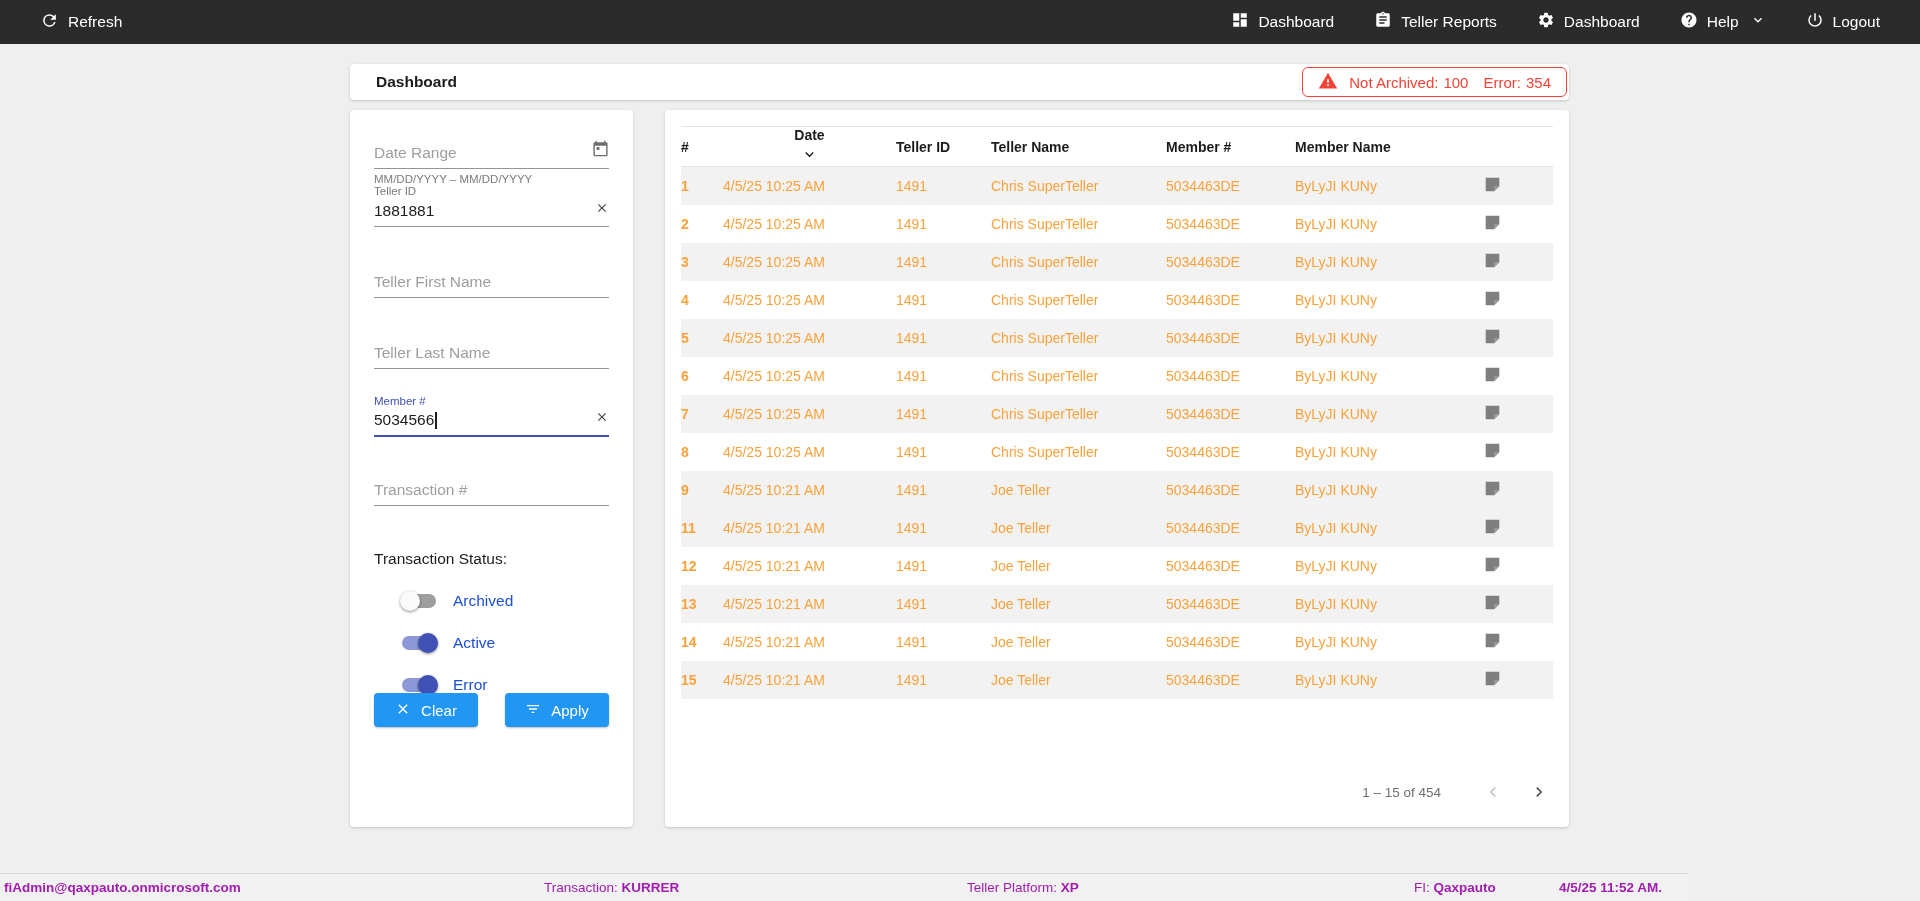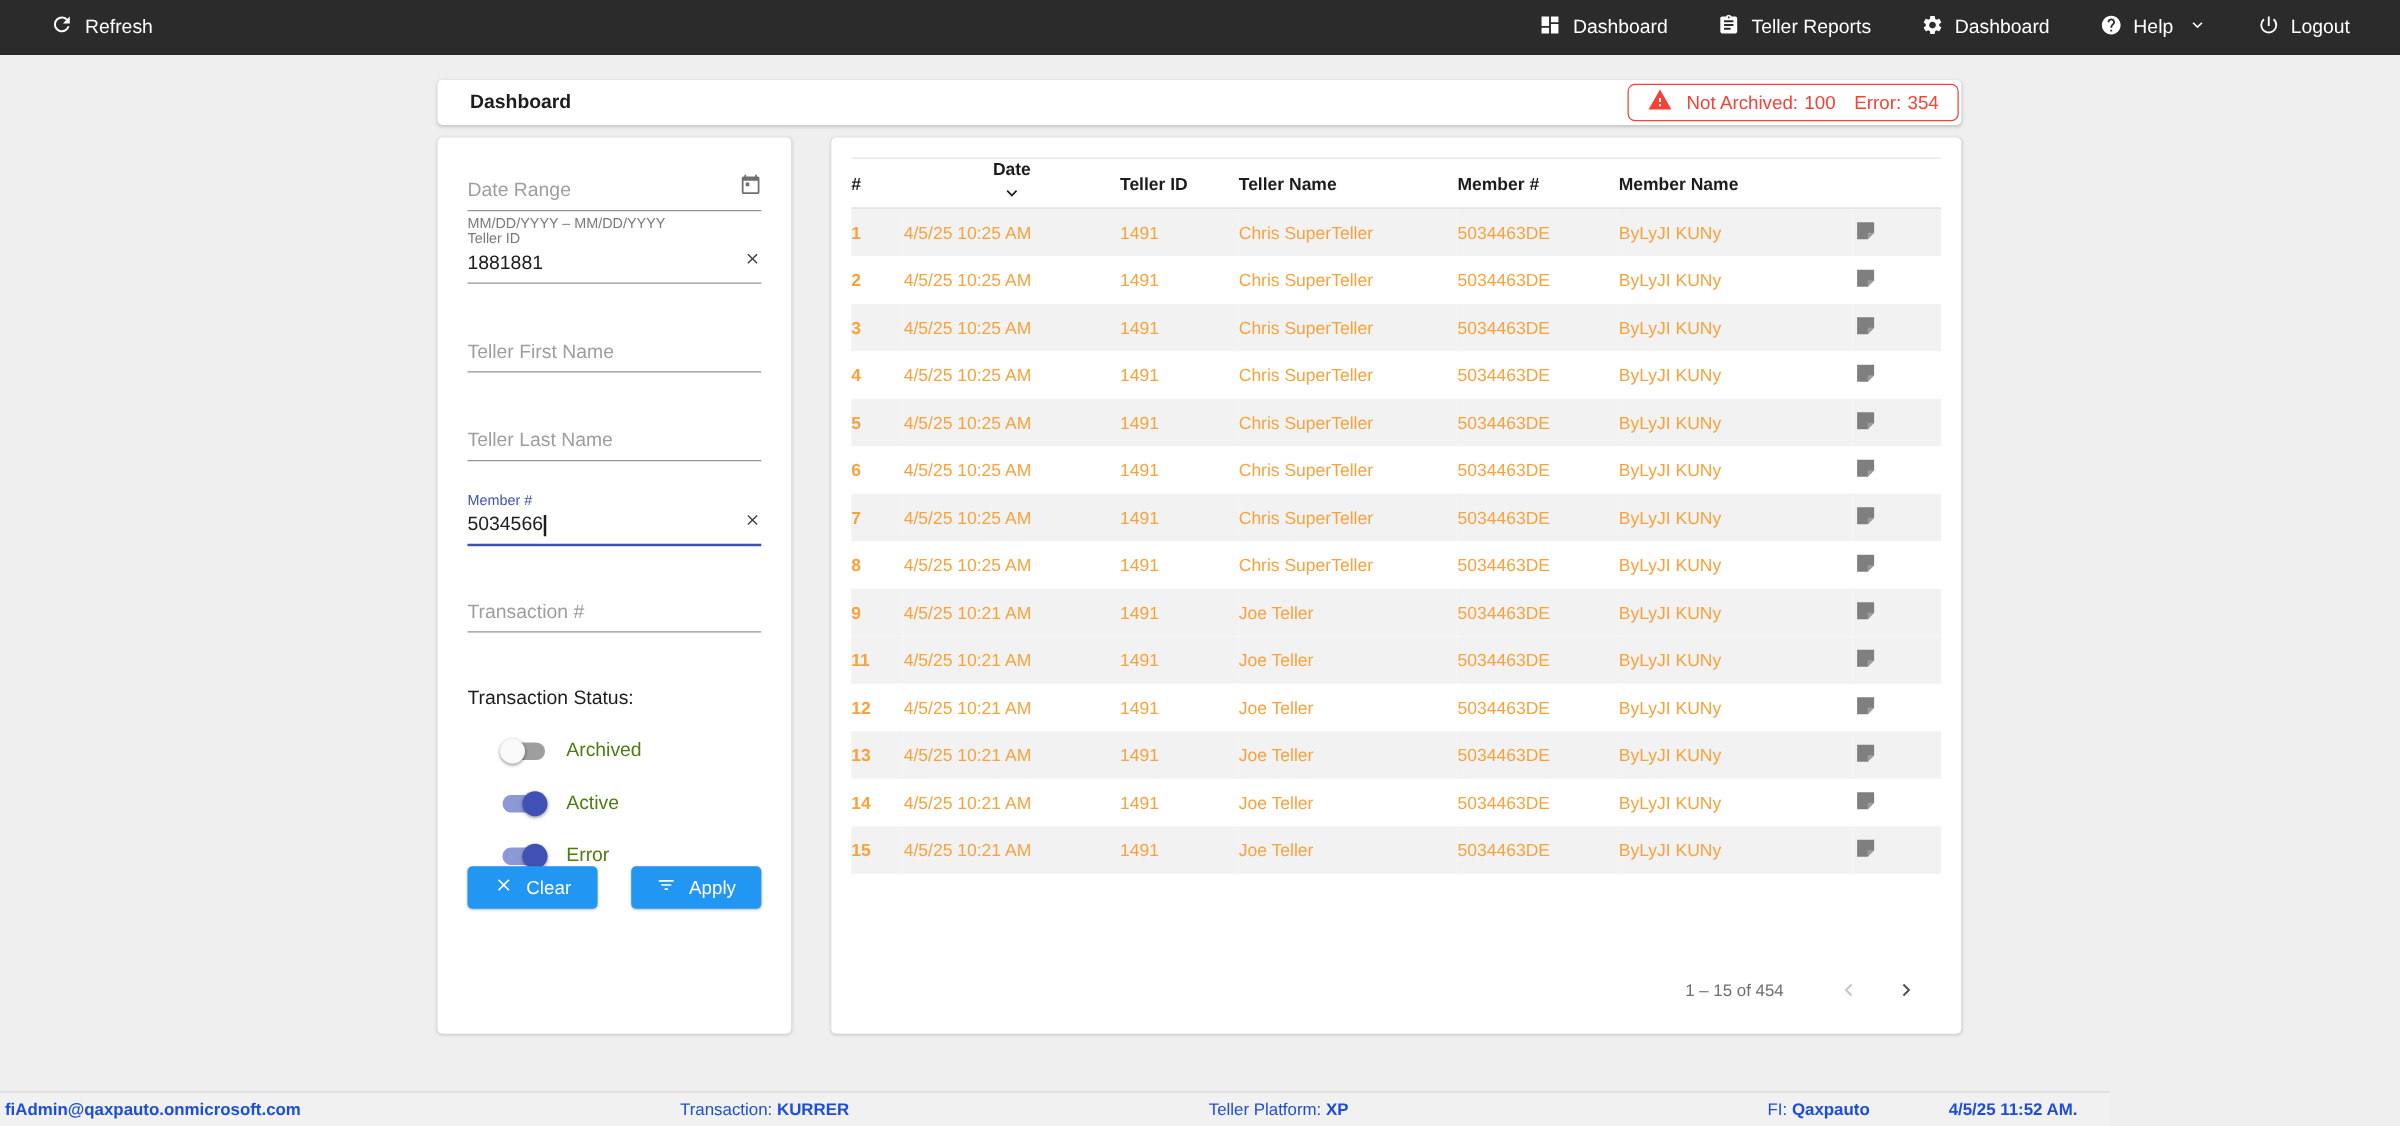--- a/index.html
+++ b/index.html
@@ -43,44 +43,44 @@
   .fake-input { display:flex; align-items:center; font-size:15.5px; color:#1c1c1c; padding:4px 24px 6px 0; min-height:27px; }
   .caret { width:1.2px; height:17px; background:#1c1c1c; margin-left:1px; }
   .f-trans { margin-top:40px; }
 
   .status-label { margin-top:44px; font-size:15.5px; color:#1c1c1c; }
   .toggle-row { display:flex; align-items:center; gap:17px; margin-top:24px; padding-left:28px; }
   .toggle { position:relative; width:34px; height:14px; border-radius:7px; background:#9e9e9e; cursor:pointer; flex:none; }
   .toggle .thumb { position:absolute; top:-3px; left:-2px; width:20px; height:20px; border-radius:50%; background:#fafafa; box-shadow:0 1px 3px rgba(0,0,0,.45); }
   .toggle.on { background:#8d98d6; }
   .toggle.on .thumb { left:16px; background:#3f51b5; }
-  .toggle-label { font-size:15.5px; color:#4d7c0f; }
+  .toggle-label { font-size:15.5px; color:#1d4ed8; }
 
   .btn-row { position:absolute; left:24px; top:583px; width:235px; display:flex; justify-content:space-between; }
   .btn { display:flex; align-items:center; justify-content:center; gap:10px; width:104px; height:34px; background:#2196f3; border:none; border-radius:4px; color:#fff; font-size:15px; cursor:pointer; box-shadow:0 1px 2px rgba(0,0,0,.25); font-family:Liberation Sans, sans-serif; }
   .btn svg { fill:#fff; }
 
   
   .tbl { position:absolute; left:16px; top:16px; width:872px; border-collapse:collapse; table-layout:fixed; border-top:1px solid #e4e4e4; }
   .tbl th { font-size:14px; font-weight:bold; color:#1c1c1c; text-align:left; height:34px; border-bottom:1px solid #e4e4e4; padding:0; vertical-align:middle; }
   .tbl th .th-inner { display:flex; align-items:center; gap:3px;flex-direction:column; }
   .tbl th svg { fill:#1c1c1c; }
   .tbl td { height:38px; font-size:14px; color:#f9a23c; padding:0; vertical-align:middle; }
   .tbl tr.alt td { background:#f2f2f2; }
   .tbl td.numcell { font-weight:bold; }
   .note-icon { display:inline-block; margin-left:2px; cursor:pointer; }
 
-  .pagination { position:absolute; right:34px; top:672px; display:flex; align-items:center; gap:26px; }
+  .pagination { position:absolute; right:20px; top:672px; display:flex; align-items:center; gap:26px; }
   .pag-range { font-size:13.5px; color:#6f6f6f; margin-right:16px; }
   .pag-btn { cursor:pointer; display:flex; }
   .pag-btn.disabled svg { fill:#c6c6c6; }
   .pag-btn svg { fill:#555; }
 
   
-  .footer { position:absolute; left:0; bottom:0; width:1688px; height:28px; background:#f1f1f1; border-top:1px solid #d6d6d6; font-size:13.5px; color:#1d4ed8; }
+  .footer { position:absolute; left:0; bottom:0; width:1688px; height:28px; background:#f1f1f1; border-top:1px solid #d6d6d6; font-size:13.5px; color:#a21caf; }
   .footer .fitem { position:absolute; top:6px; white-space:nowrap; }
   .f-user { left:4px; font-weight:bold; }
   .f-ws { left:544px; }
   .f-plat { left:967px; }
   .f-fi { left:1414px; }
   .f-date { right:26px; font-weight:bold; }
   .footer b { font-weight:bold; }
 </style>
 </head>
 <body>

